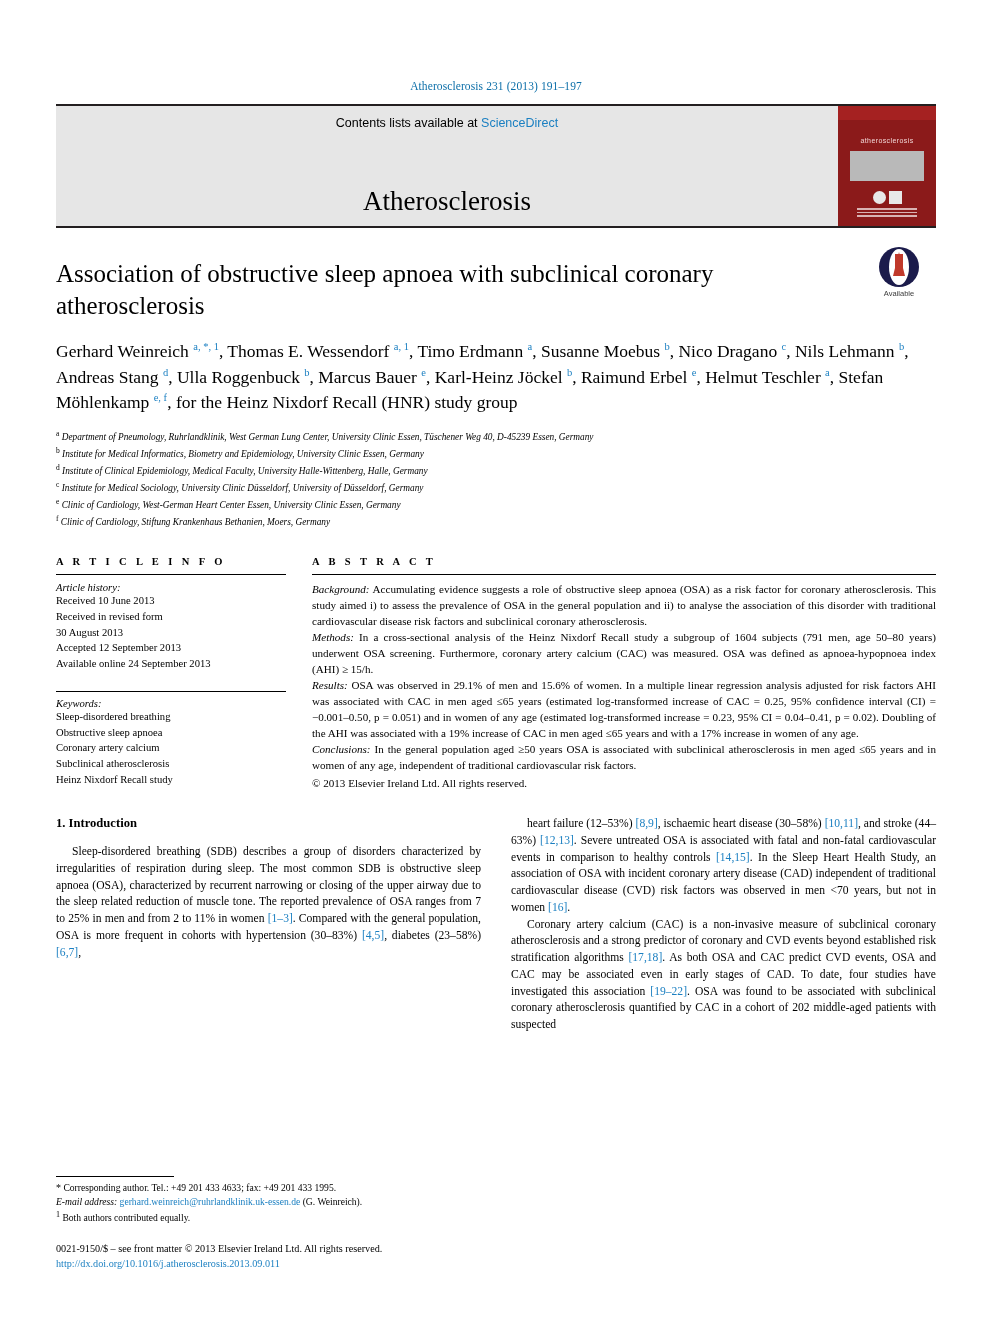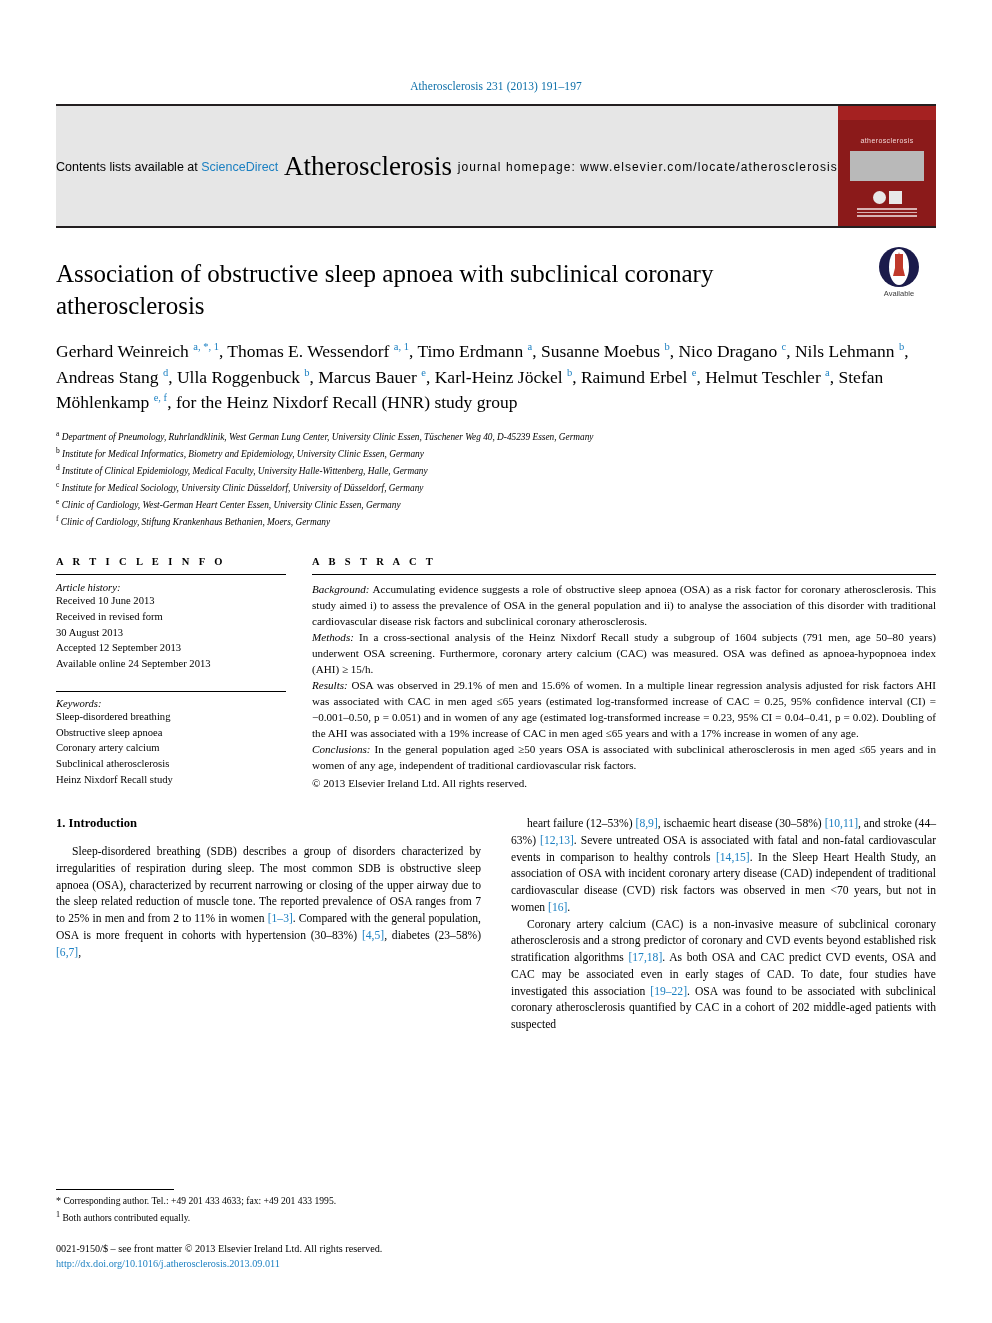--- a/index.html
+++ b/index.html
@@ -36,21 +36,21 @@
     padding-top: 4px;
   }
   .tree { width: 104px; height: 88px; }
   .elsevier-word {
     color: #f47c20; font-size: 19px; letter-spacing: .5px;
     font-family: "Liberation Serif", serif; margin-top: -2px;
   }
   .journal-band {
     flex: 1 1 auto;
     background: #e6e6e6;
-    display: flex; flex-direction: row;
+    display: flex; flex-direction: column;
     align-items: center; justify-content: space-between;
     padding: 10px 0 9px 0;
   }
   .contents-line { font-size: 12.5px; font-family: "Liberation Sans", sans-serif; }
   .contents-line .sd { color: #1a7fc1; }
   .journal-title { font-size: 27px; font-family: "Liberation Serif", serif; }
   .homepage-line {
     font-size: 12px; font-family: "Liberation Sans", sans-serif;
     letter-spacing: 1.1px;
   }
@@ -157,21 +157,20 @@
   <div class="runhead">Atherosclerosis 231 (2013) 191–197</div>
 
   <div class="masthead">
 
 
     <div class="journal-band">
       <div class="contents-line">
         <span>Contents lists available at </span><span class="sd">ScienceDirect</span>
       </div>
       <div class="journal-title">Atherosclerosis</div>
-      <div class="homepage-line">journal homepage: www.elsevier.com/locate/atherosclerosis</div>
     </div>
 
     <div class="cover-thumb">
       <div class="cover-top"></div>
       <div class="cover-title">atherosclerosis</div>
       <div class="cover-img"></div>
       <div class="cover-badges">
         <span class="badge-circ"></span>
         <span class="badge-sq"></span>
       </div>
@@ -271,20 +270,21 @@
     </div>
     <div class="bcol">
       <p class="para">heart failure (12–53%) <span class="ref">[8,9]</span>, ischaemic heart disease (30–58%) <span class="ref">[10,11]</span>, and stroke (44–63%) <span class="ref">[12,13]</span>. Severe untreated OSA is associated with fatal and non-fatal cardiovascular events in comparison to healthy controls <span class="ref">[14,15]</span>. In the Sleep Heart Health Study, an association of OSA with incident coronary artery disease (CAD) independent of traditional cardiovascular disease (CVD) risk factors was observed in men &lt;70 years, but not in women <span class="ref">[16]</span>.</p>
       <p class="para">Coronary artery calcium (CAC) is a non-invasive measure of subclinical coronary atherosclerosis and a strong predictor of coronary and CVD events beyond established risk stratification algorithms <span class="ref">[17,18]</span>. As both OSA and CAC predict CVD events, OSA and CAC may be associated even in early stages of CAD. To date, four studies have investigated this association <span class="ref">[19–22]</span>. OSA was found to be associated with subclinical coronary atherosclerosis quantified by CAC in a cohort of 202 middle-aged patients with suspected</p>
     </div>
   </div>
 
   <div class="footnotes">
     <div class="fn-rule"></div>
     <div class="fn"><span style="font-size:10px">*</span> Corresponding author. Tel.: +49 201 433 4633; fax: +49 201 433 1995.</div>
+    <div class="fn"><span class="it">E-mail address:</span> <span class="link">gerhard.weinreich@ruhrlandklinik.uk-essen.de</span> (G. Weinreich).</div>
     <div class="fn"><sup>1</sup> Both authors contributed equally.</div>
     <div class="imprint">
       <div>0021-9150/$ – see front matter © 2013 Elsevier Ireland Ltd. All rights reserved.</div>
       <div class="doi">http://dx.doi.org/10.1016/j.atherosclerosis.2013.09.011</div>
     </div>
   </div>
 
 </div>
 
 </body></html>

